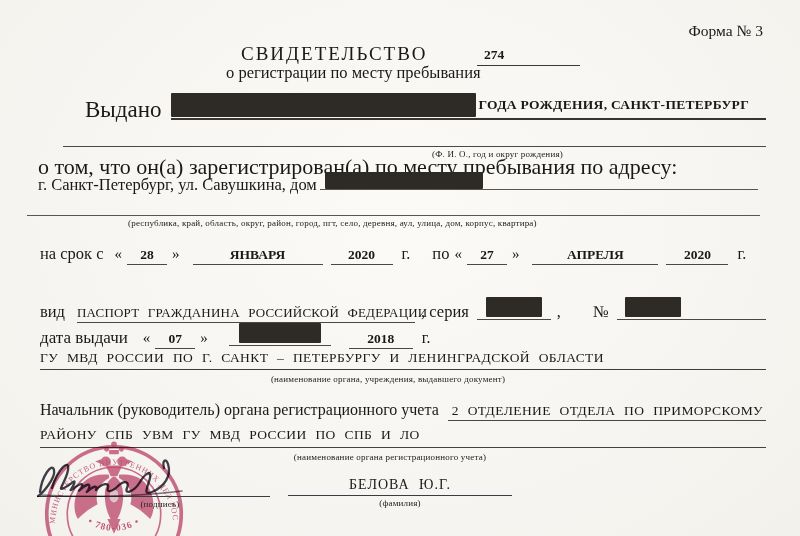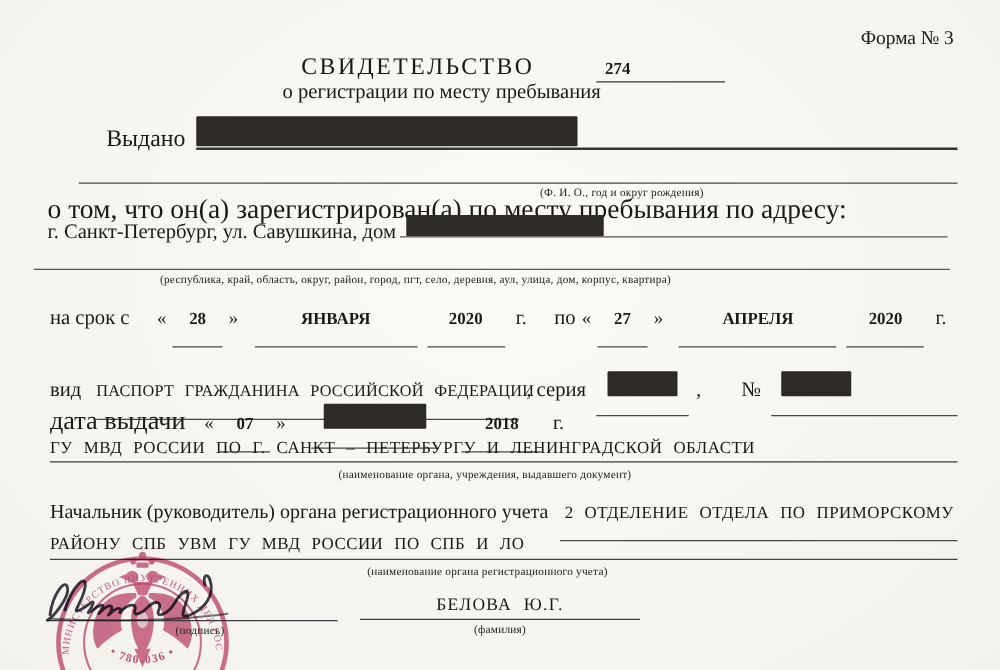--- a/index.html
+++ b/index.html
@@ -10,47 +10,47 @@
     background-image:radial-gradient(ellipse at 50% 40%, #fbfaf7 0%, #f6f5f1 60%, #f2f1ec 100%);
     font-family:"Liberation Serif","DejaVu Serif",serif;
     color:#1b1916;
     overflow:hidden;
   }
   .abs{position:absolute;}
   .cap{font-size:9px;color:#24221f;text-align:center;letter-spacing:.2px;white-space:nowrap;}
   .rule{border-top:1.4px solid #4d4842;height:0;}
   .redact{background:#2e2a25;border-radius:1px;}
   .bv{font-weight:bold;font-size:13.5px;}
-  .slot{border-bottom:1.3px solid #4c4742;text-align:center;padding-bottom:14px;white-space:nowrap;}
+  .slot{border-bottom:1.3px solid #4c4742;text-align:center;padding-bottom:1px;white-space:nowrap;}
   .caps{font-size:13.5px;letter-spacing:.4px;word-spacing:5px;white-space:nowrap;}
   .q{font-size:15px;margin:0 5px;}
   .flexrow{display:flex;align-items:baseline;white-space:nowrap;}
 
   .form-label{top:10px;right:37px;font-size:15.5px;margin-top:12px;}
   .title{top:43px;left:241px;font-size:19px;letter-spacing:2px;}
   .cert-no{top:47px;left:477px;width:96px;border-bottom:1.4px solid #3c3834;font-weight:bold;font-size:13.5px;padding:0 0 2px 7px;}
   .subtitle{top:63px;left:226px;font-size:16.5px;}
 
   .issued-row{top:93px;left:85px;right:34px;}
-  .issued-label{font-size:19px;margin-right:9px;}
+  .issued-label{font-size:23px;margin-right:9px;}
   .issued-slot{flex:1;border-bottom:2px solid #38342f;display:flex;align-items:center;padding-bottom:1px;}
   .issued-redact{width:305px;height:24px;}
   .issued-value{font-weight:bold;font-size:13.5px;letter-spacing:.3px;margin-left:3px;white-space:nowrap;}
 
   .fio-rule{top:146px;left:63px;right:34px;}
   .fio-cap{top:149px;left:410px;width:175px;}
   .reg-statement{top:154px;left:38px;font-size:22px;}
   .addr-text{top:175px;left:38px;font-size:16.5px;}
   .addr-redact{top:172px;left:325px;width:158px;height:17px;}
   .addr-rule{top:189px;left:320px;right:42px;border-top:1.2px solid #5a554f;}
   .blank-rule{top:215px;left:27px;right:40px;border-top:1.1px solid #5a554f;}
   .addr-cap{top:218px;left:128px;width:405px;}
 
   .period-row{top:236px;left:40px;right:40px;}
-  .period-label{font-size:16.5px;margin-right:17px;}
+  .period-label{font-size:16.5px;margin-right:6px;}
   .day-slot{width:40px;}
   .month-slot{width:130px;margin:11px 8px;}
   .month-slot2{width:126px;margin:0 8px;}
   .year-slot{width:62px;}
   .g-abbr{font-size:16px;margin-left:9px;}
   .po{font-size:16.5px;margin-left:22px;}
 
   .doc-statement{top:274px;left:40px;font-size:16.5px;}
 
   .kind-row{top:297px;left:40px;right:34px;}
@@ -58,21 +58,21 @@
   .kind-slot{width:338px;font-size:13px;letter-spacing:.2px;font-weight:normal;}
   .series-label{font-size:16.5px;margin-left:6px;}
   .series-slot{width:74px;margin-left:8px;display:flex;justify-content:center;align-items:flex-end;}
   .small-redact{width:56px;height:20px;margin-bottom:1px;}
   .comma{font-size:16.5px;margin-left:6px;}
   .num-label{font-size:16.5px;margin-left:32px;margin-right:8px;}
   .num-slot{flex:1;display:flex;align-items:flex-end;}
   .num-slot .small-redact{margin-left:8px;}
 
   .date-row{top:323px;left:40px;}
-  .date-label{font-size:21px;margin-right:10px;}
+  .date-label{font-size:17px;margin-right:10px;}
   .month-redact-slot{width:102px;margin-left:16px;display:flex;justify-content:center;align-items:flex-end;}
   .mr-redact{width:82px;height:20px;margin-bottom:1px;}
   .date-year-slot{width:64px;margin-left:18px;}
 
   .issuer{top:350px;left:40px;right:34px;border-bottom:1.5px solid #403c37;padding-bottom:3px;}
   .issuer-cap{top:374px;left:238px;width:300px;}
 
   .head-row{top:401px;left:40px;right:34px;}
   .head-label{font-size:16px;margin-right:9px;}
   .head-slot{flex:1;text-align:left;padding-left:4px;}
@@ -94,20 +94,21 @@
 
   <div class="abs form-label">Форма № 3</div>
   <div class="abs title">СВИДЕТЕЛЬСТВО</div>
   <div class="abs cert-no">274</div>
   <div class="abs subtitle">о регистрации по месту пребывания</div>
 
   <div class="abs flexrow issued-row">
     <span class="issued-label">Выдано</span>
     <span class="issued-slot">
       <span class="redact issued-redact"></span>
+      <span class="issued-value">ГОДА РОЖДЕНИЯ, САНКТ-ПЕТЕРБУРГ</span>
     </span>
   </div>
   <div class="abs rule fio-rule"></div>
   <div class="abs cap fio-cap">(Ф. И. О., год и округ рождения)</div>
 
   <div class="abs reg-statement">о том, что он(а) зарегистрирован(а) по месту пребывания по адресу:</div>
   <div class="abs addr-text">г. Санкт-Петербург, ул. Савушкина, дом</div>
   <div class="abs redact addr-redact"></div>
   <div class="abs addr-rule"></div>
   <div class="abs blank-rule"></div>

